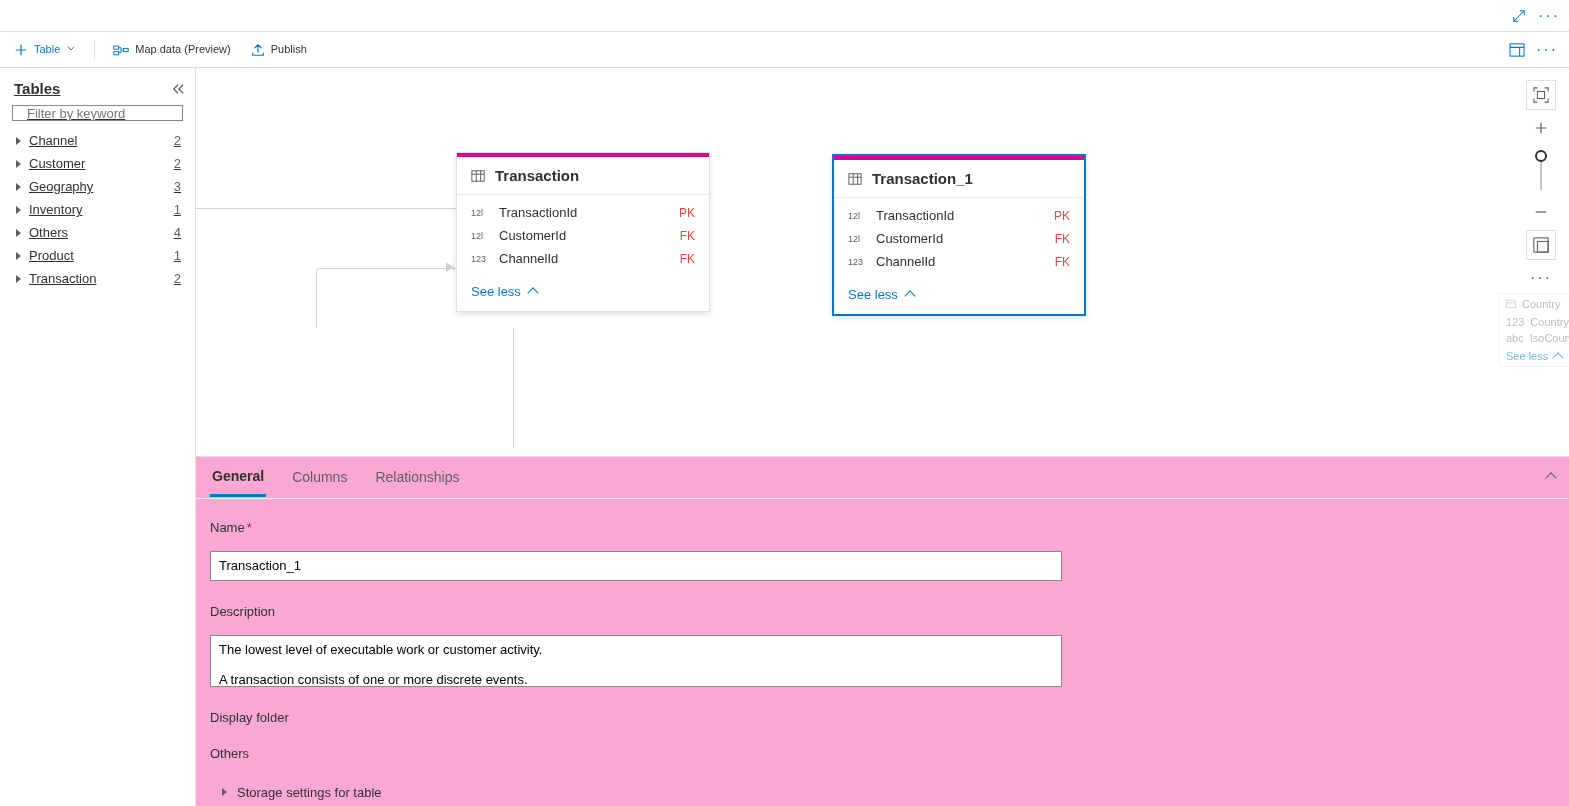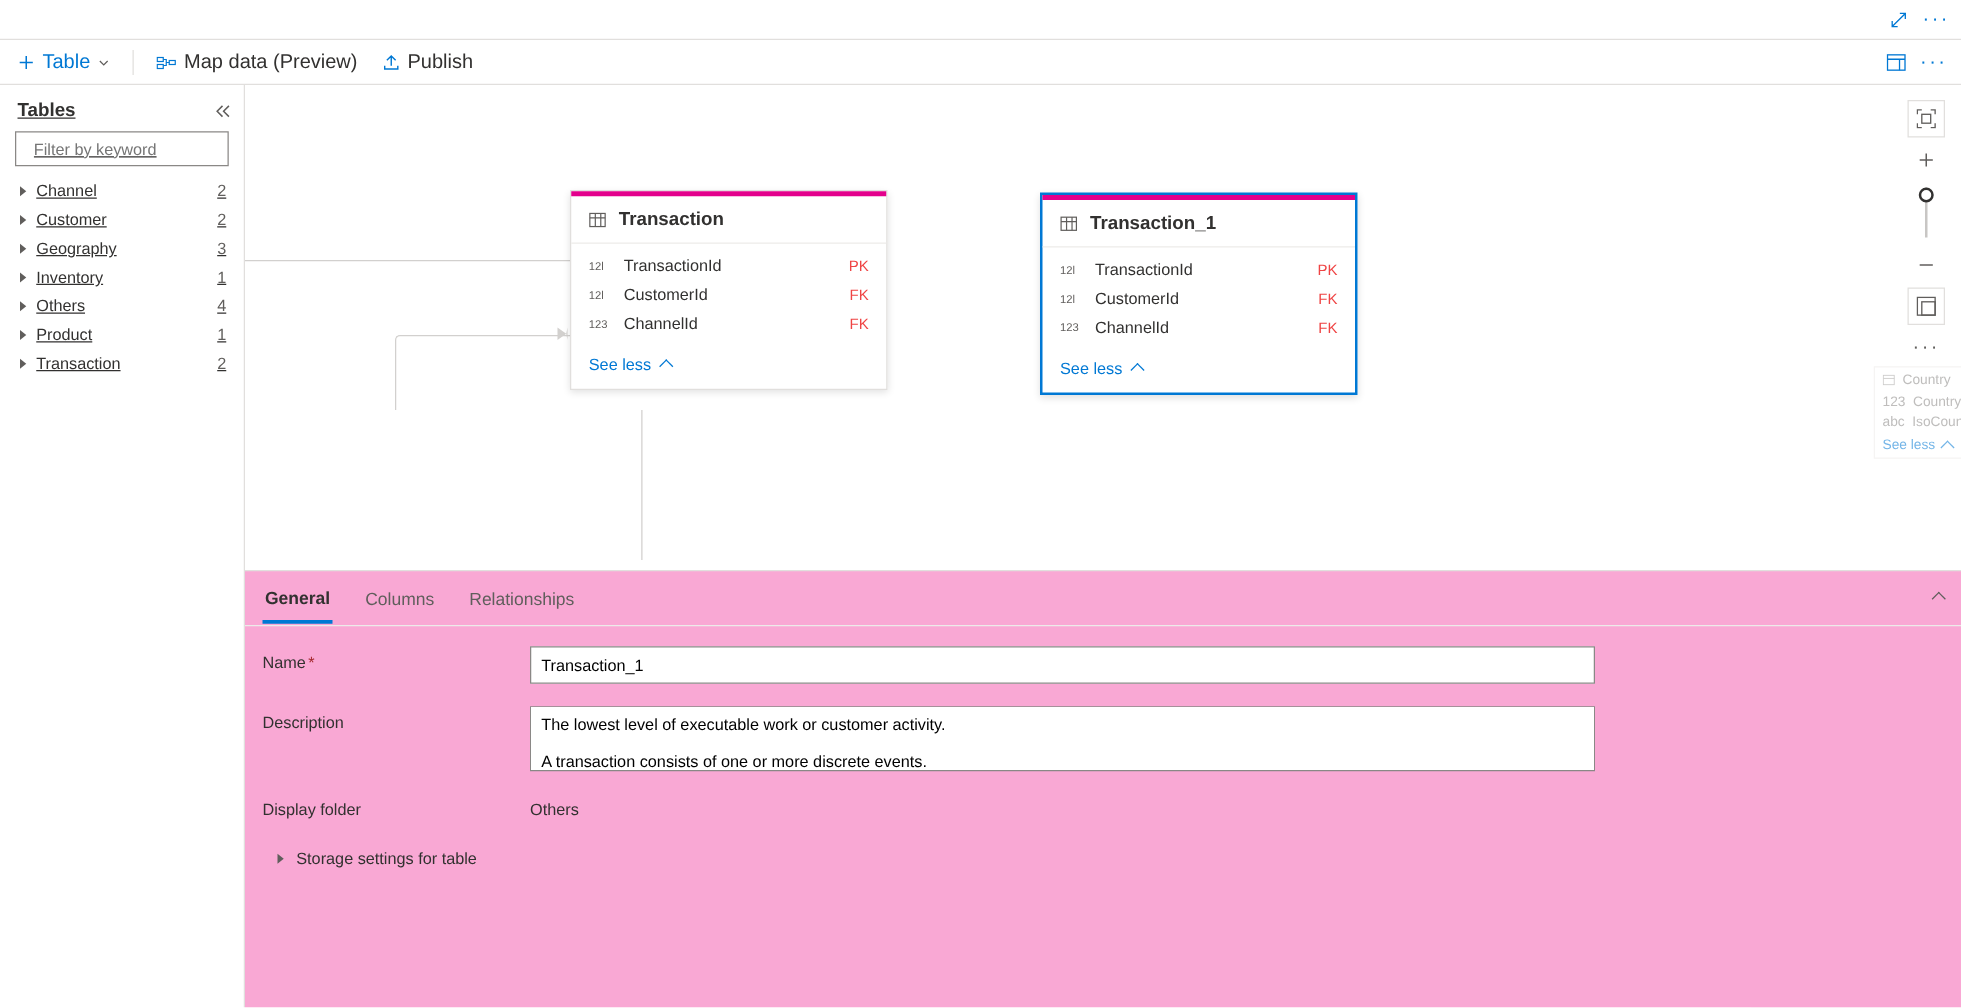--- a/index.html
+++ b/index.html
@@ -7,30 +7,30 @@
 
   
   .title-tab-bar { height: 32px; border-bottom: 1px solid #e1dfdd; display: flex; align-items: stretch; }
   .title-tab { display: flex; align-items: center; gap: 8px; padding: 0 16px 0 12px; border-right: 1px solid #e1dfdd; background: #fff; font-size: 13px; }
   .dirty-dot { width:6px; height:6px; border-radius:50%; background:#605e5c; margin-left: 22px; }
   .title-tab-right { margin-left:auto; display:flex; align-items:center; gap:14px; padding-right:12px; color:#0078d4; }
   .icon-btn { width:16px; height:16px; display:inline-flex; align-items:center; justify-content:center; cursor:pointer; }
 
   
   .toolbar { height: 36px; border-bottom: 1px solid #e1dfdd; display:flex; align-items:center; padding: 0 8px; gap: 8px; }
-  .tb-btn { display:flex; align-items:center; gap:6px; padding:4px 6px; border-radius:2px; cursor:pointer; color:#323130; font-size:16px; }
+  .tb-btn { display:flex; align-items:flex-start; gap:6px; padding:4px 6px; border-radius:2px; cursor:pointer; color:#323130; font-size:11px; }
   .tb-btn.blue { color:#0078d4; }
   .tb-sep { width:1px; height:20px; background:#e1dfdd; margin:0 4px; }
   .toolbar-right { margin-left:auto; display:flex; align-items:center; gap:14px; padding-right:6px; color:#0078d4; }
 
   
   .main { position:absolute; top:68px; left:0; right:0; bottom:0; display:flex;text-decoration:underline; }
   .sidebar { width:196px; border-right:1px solid #e1dfdd; padding:8px 0 0 0; display:flex; flex-direction:column; }
   .sidebar-header { display:flex; align-items:center; justify-content:space-between; padding:4px 10px 8px 14px; font-weight:600; font-size:15px; }
-  .filter-input { margin:0 12px 8px 12px; height:28px; border:1px solid #8a8886; display:flex; gap:6px; padding:0 8px; color:#605e5c; }
+  .filter-input { margin:0 12px 8px 12px; height:16px; border:1px solid #8a8886; display:flex; gap:6px; padding:0 8px; color:#605e5c; }
   .filter-input input { border:none; outline:none; font-size:13px; color:#323130; flex:1; background:transparent; }
   .tree { padding: 0 4px; }
   .tree-row { display:flex; align-items:center; gap:8px; padding:4px 10px 4px 12px; cursor:pointer; font-size:13px; }
   .tree-row .count { margin-left:auto; color:#605e5c; }
   .caret { display:inline-block; width:0; height:0; border-top:4px solid transparent; border-bottom:4px solid transparent; border-left:5px solid #605e5c; }
 
   
   .canvas { flex:1; position:relative; background:#fff; overflow:hidden; }
   .edge { position:absolute; border:1px solid #d2d0ce; background:transparent; }
   .edge.h1 { top:140px; left:0; width:263px; height:0; border-width:1px 0 0 0; }
@@ -74,21 +74,21 @@
   .grip { position:absolute; bottom:2px; left:50%; transform:translateX(-50%); width:22px; height:4px; display:flex; gap:2px; }
   .grip span { flex:1; height:3px; background:#323130; border-radius:1px; }
 
   
   .props { position:absolute; left:196px; right:0; bottom:0; height:350px; background:#f9a8d4; border-top:1px solid #e1dfdd; display:flex; flex-direction:column; }
   .tabs { display:flex; align-items:center; gap:24px; padding:0 14px; height:44px; border-bottom:1px solid #edebe9; }
   .tab { padding:10px 2px; cursor:pointer; color:#605e5c; font-size:14px; }
   .tab.active { color:#323130; font-weight:600; border-bottom:3px solid #0078d4; margin-bottom:-1px; }
   .tabs .collapse { margin-left:auto; color:#605e5c; cursor:pointer; }
   .form { padding:16px 14px; display:flex; flex-direction:column; gap:18px; overflow:auto; }
-  .form-row { display:flex; align-items:flex-start; gap:16px; }
+  .form-row { display:flex; align-items:flex-start; gap:16px;flex-direction:column; }
   .form-row .label { width:198px; padding-top:5px; font-size:13px; }
   .form-row .label .req { color:#a4262c; margin-left:2px; }
   .form-row input[type=text] { width:852px; height:30px; border:1px solid #8a8886; padding:0 8px; font-size:13px; font-family:inherit; }
   .form-row textarea { width:852px; height:52px; border:1px solid #8a8886; padding:6px 8px; font-size:13px; font-family:inherit; resize:none; overflow-y:scroll; }
   .form-row .static { padding-top:5px; }
   .storage { display:flex; align-items:center; gap:10px; padding:6px 12px; cursor:pointer; font-size:13px; }
 
   svg { display:block; }
 </style>
 </head>

